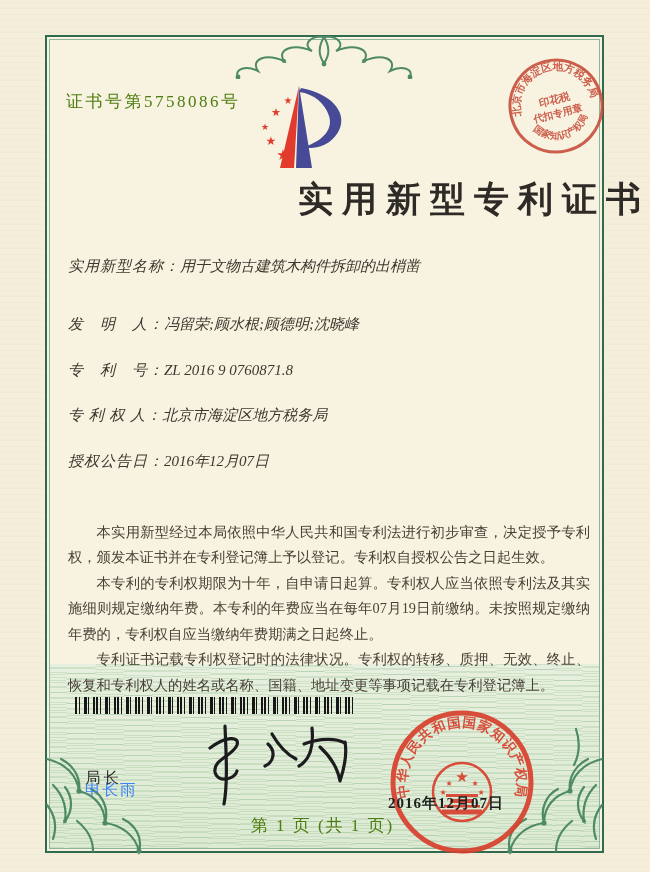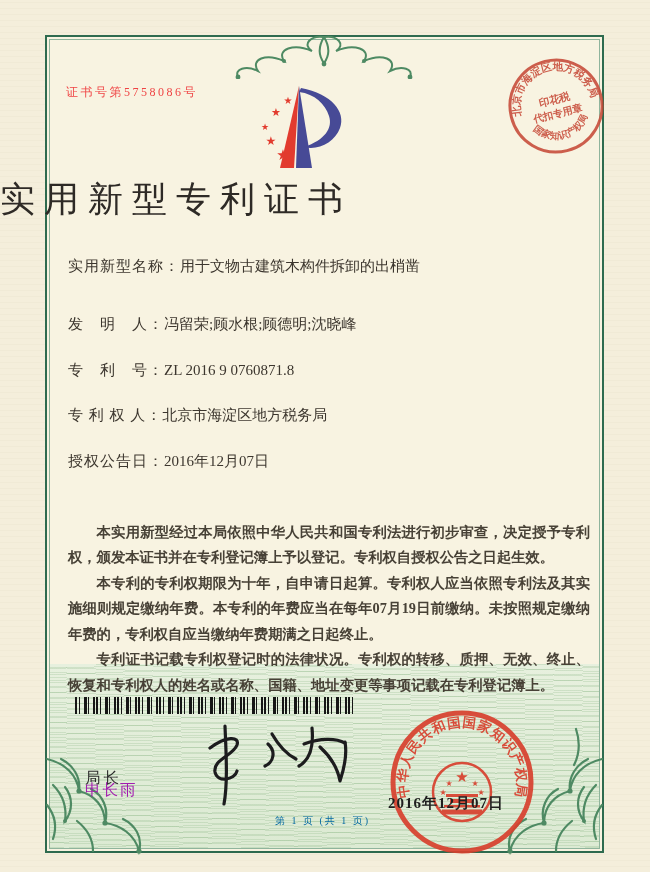--- a/index.html
+++ b/index.html
@@ -11,42 +11,42 @@
   .frame{position:absolute;left:45px;top:35px;width:555px;height:814px;
          border:2px solid #2e6b4f;background:#f8f3e1;}
   .frame .inner-line{position:absolute;inset:2px;border:1px solid #8fb49c;pointer-events:none;}
   
   .green-zone{position:absolute;left:3px;right:3px;bottom:3px;height:184px;
      background:
        repeating-linear-gradient(2deg,rgba(120,170,115,.22) 0 1px,transparent 1px 5px),
        repeating-linear-gradient(-2deg,rgba(120,170,115,.22) 0 1px,transparent 1px 6px),
        linear-gradient(#e7f0de,#dcead3);}
   
-  .cert-no{left:66px;top:84px;font-size:12px;letter-spacing:2.5px;color:#ef4444;}
-  .title{left:0;right:0;top:176px;text-align:left;font-size:35px;font-weight:normal;
+  .cert-no{left:66px;top:90px;font-size:17px;letter-spacing:2.5px;color:#4d7c0f;}
+  .title{left:0;right:0;top:176px;text-align:right;font-size:35px;font-weight:bold;
          letter-spacing:9px;color:#2e2a26;}
-  .fields{left:68px;right:58px;top:257px;}
+  .fields{left:68px;right:58px;top:257px;font-style:italic;}
   .field{font-size:15px;color:#3c362e;height:45.5px;white-space:nowrap;}
   .field:first-child{height:58px;}
   .field .lbl{letter-spacing:1px;}
   .paras{left:68px;right:60px;top:520px;font-size:14.3px;line-height:1.78;
          color:#474136;text-align:justify;}
-  .paras p{margin:0;text-indent:2em;font-weight:bold;}
+  .paras p{margin:0;text-indent:2em;}
   .barcode{left:75px;top:697px;width:280px;height:17px;
      background:repeating-linear-gradient(90deg,
        #161616 0 2px,transparent 2px 4px,
        #161616 4px 5px,transparent 5px 9px,
        #161616 9px 12px,transparent 12px 13px,
        #161616 13px 14px,transparent 14px 18px,
        #161616 18px 20px,transparent 20px 21px);}
   .director-title{left:85px;top:768px;font-size:15.5px;color:#2d2d2d;letter-spacing:3px;}
-  .director-name{left:85px;top:780px;font-size:15.5px;color:#a21caf;letter-spacing:2px;}
+  .director-name{left:85px;top:780px;font-size:15.5px;color:#3b82f6;letter-spacing:2px;}
   .seal-date{left:388px;top:794px;font-size:15px;font-weight:bold;color:#1f1f1f;
              letter-spacing:1px;}
-  .footer{left:45px;width:555px;top:814px;text-align:center;font-size:10px;color:#0369a1;
+  .footer{left:45px;width:555px;top:814px;text-align:center;font-size:17px;color:#4d7c0f;
           letter-spacing:2px;}
   svg{display:block;}
 </style>
 </head>
 <body>
 
 <div class="frame">
   <div class="inner-line"></div>
   <div class="green-zone"></div>
 

